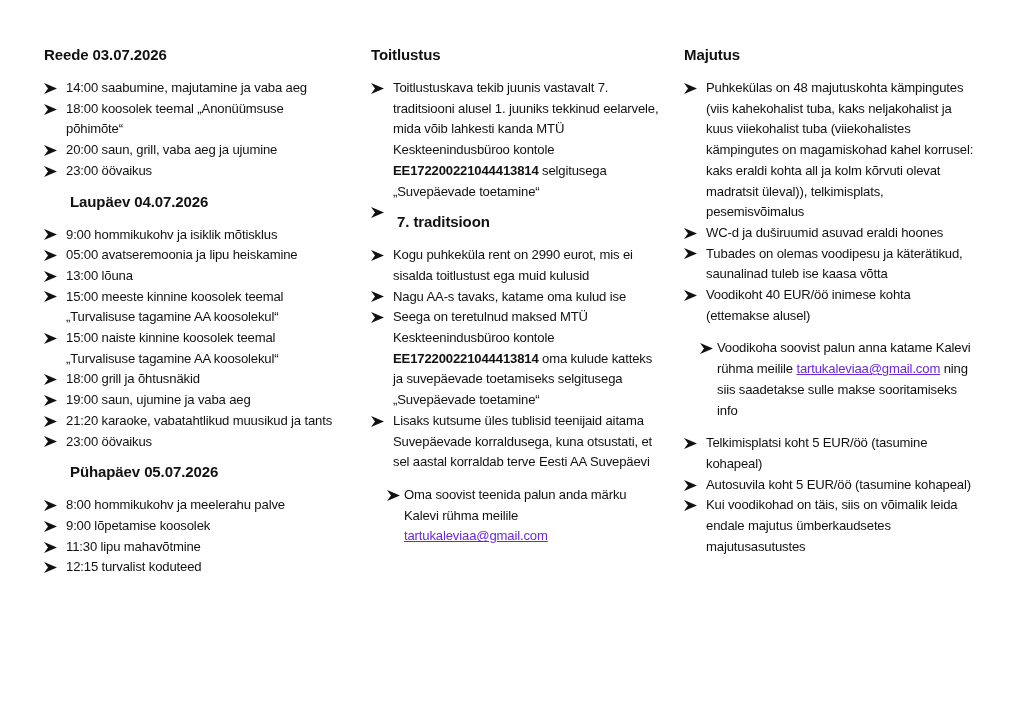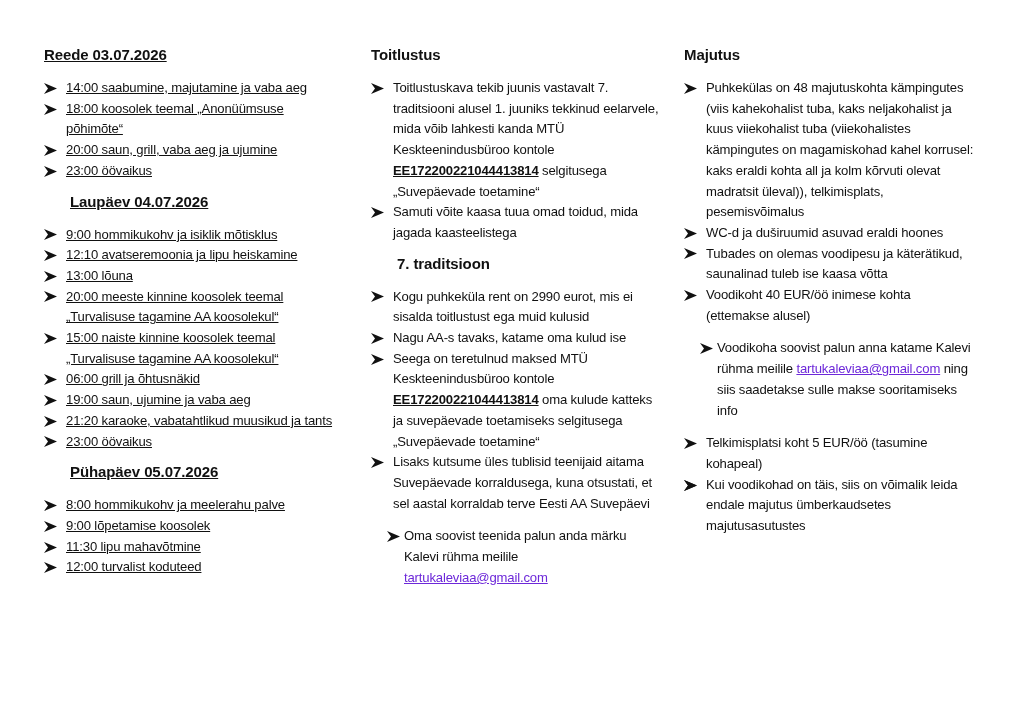--- a/index.html
+++ b/index.html
@@ -6,21 +6,21 @@
     html, body { width: 1024px; height: 726px; background: #ffffff; overflow: hidden; }
     body {
       font-family: "Liberation Sans", "DejaVu Sans", sans-serif;
       color: #111111;
       position: relative;
     }
     .column {
       position: absolute;
       top: 44px;
     }
-    .col-1 { left: 44px; width: 290px; text-decoration: underline; }
+    .col-1 { left: 44px; width: 290px; }
     .col-2 { left: 371px; width: 290px; }
     .col-3 { left: 684px; width: 290px; }
 
     .section-title {
       font-weight: bold;
       font-size: 15px;
       line-height: 22px;
       letter-spacing: -0.1px;
       margin-bottom: 11px;
     }
@@ -41,21 +41,21 @@
       width: 14px;
       height: 20.7px;
       display: flex;
       align-items: center;
     }
     ul.list li .bullet svg { display: block; }
     ul.sublist { list-style: none; }
     ul.sublist li { padding-left: 17px; }
     .sub-wrap { margin-left: 16px; }
 
-    .bold { font-weight: bold; text-decoration: underline; }
+    .bold { font-weight: bold; }
     a.email {
       color: #6d28d9;
       text-decoration: underline;
     }
   </style>
 </head>
 <body>
 
 <div class="column col-1">
 
@@ -87,41 +87,41 @@
   <ul class="list">
     <li><span class="bullet">
           <svg width="13" height="11" viewBox="0 0 13 11">
             <path d="M0 0 L13 5.5 L0 11 L4 5.5 Z" fill="#111"></path>
           </svg>
         </span><span>9:00 hommikukohv ja isiklik mõtisklus</span></li>
     <li><span class="bullet">
           <svg width="13" height="11" viewBox="0 0 13 11">
             <path d="M0 0 L13 5.5 L0 11 L4 5.5 Z" fill="#111"></path>
           </svg>
-        </span><span>12:10 avatseremoonia ja lipu heiskamine</span></li>
+        </span><span>05:00 avatseremoonia ja lipu heiskamine</span></li>
     <li><span class="bullet">
           <svg width="13" height="11" viewBox="0 0 13 11">
             <path d="M0 0 L13 5.5 L0 11 L4 5.5 Z" fill="#111"></path>
           </svg>
         </span><span>13:00 lõuna</span></li>
     <li><span class="bullet">
           <svg width="13" height="11" viewBox="0 0 13 11">
             <path d="M0 0 L13 5.5 L0 11 L4 5.5 Z" fill="#111"></path>
           </svg>
-        </span><span>20:00 meeste kinnine koosolek teemal „Turvalisuse tagamine AA koosolekul“</span></li>
+        </span><span>15:00 meeste kinnine koosolek teemal „Turvalisuse tagamine AA koosolekul“</span></li>
     <li><span class="bullet">
           <svg width="13" height="11" viewBox="0 0 13 11">
             <path d="M0 0 L13 5.5 L0 11 L4 5.5 Z" fill="#111"></path>
           </svg>
         </span><span>15:00 naiste kinnine koosolek teemal „Turvalisuse tagamine AA koosolekul“</span></li>
     <li><span class="bullet">
           <svg width="13" height="11" viewBox="0 0 13 11">
             <path d="M0 0 L13 5.5 L0 11 L4 5.5 Z" fill="#111"></path>
           </svg>
-        </span><span>06:00 grill ja õhtusnäkid</span></li>
+        </span><span>18:00 grill ja õhtusnäkid</span></li>
     <li><span class="bullet">
           <svg width="13" height="11" viewBox="0 0 13 11">
             <path d="M0 0 L13 5.5 L0 11 L4 5.5 Z" fill="#111"></path>
           </svg>
         </span><span>19:00 saun, ujumine ja vaba aeg</span></li>
     <li><span class="bullet">
           <svg width="13" height="11" viewBox="0 0 13 11">
             <path d="M0 0 L13 5.5 L0 11 L4 5.5 Z" fill="#111"></path>
           </svg>
         </span><span>21:20 karaoke, vabatahtlikud muusikud ja tants</span></li>
@@ -146,37 +146,37 @@
         </span><span>9:00 lõpetamise koosolek</span></li>
     <li><span class="bullet">
           <svg width="13" height="11" viewBox="0 0 13 11">
             <path d="M0 0 L13 5.5 L0 11 L4 5.5 Z" fill="#111"></path>
           </svg>
         </span><span>11:30 lipu mahavõtmine</span></li>
     <li><span class="bullet">
           <svg width="13" height="11" viewBox="0 0 13 11">
             <path d="M0 0 L13 5.5 L0 11 L4 5.5 Z" fill="#111"></path>
           </svg>
-        </span><span>12:00 turvalist koduteed</span></li>
+        </span><span>12:15 turvalist koduteed</span></li>
   </ul>
 </div>
 
 <div class="column col-2">
   <h2 class="section-title">Toitlustus</h2>
   <ul class="list">
     <li><span class="bullet">
           <svg width="13" height="11" viewBox="0 0 13 11">
             <path d="M0 0 L13 5.5 L0 11 L4 5.5 Z" fill="#111"></path>
           </svg>
         </span><span>Toitlustuskava tekib juunis vastavalt 7. traditsiooni alusel 1. juuniks tekkinud eelarvele, mida võib lahkesti kanda MTÜ Keskteenindusbüroo kontole </span><span class="bold">EE172200221044413814</span><span> selgitusega „Suvepäevade toetamine“</span></li>
     <li><span class="bullet">
           <svg width="13" height="11" viewBox="0 0 13 11">
             <path d="M0 0 L13 5.5 L0 11 L4 5.5 Z" fill="#111"></path>
           </svg>
-        </span><span>Samuti võite kaasa tuua omad toidud, mida jagada kaasteelistega</span></li>
+        </span></li>
   </ul>
 
   <h2 class="section-title spaced">7. traditsioon</h2>
   <ul class="list">
     <li><span class="bullet">
           <svg width="13" height="11" viewBox="0 0 13 11">
             <path d="M0 0 L13 5.5 L0 11 L4 5.5 Z" fill="#111"></path>
           </svg>
         </span><span>Kogu puhkeküla rent on 2990 eurot, mis ei sisalda toitlustust ega muid kulusid</span></li>
     <li><span class="bullet">
@@ -242,20 +242,20 @@
   <ul class="list">
     <li><span class="bullet">
           <svg width="13" height="11" viewBox="0 0 13 11">
             <path d="M0 0 L13 5.5 L0 11 L4 5.5 Z" fill="#111"></path>
           </svg>
         </span><span>Telkimisplatsi koht 5 EUR/öö (tasumine kohapeal)</span></li>
     <li><span class="bullet">
           <svg width="13" height="11" viewBox="0 0 13 11">
             <path d="M0 0 L13 5.5 L0 11 L4 5.5 Z" fill="#111"></path>
           </svg>
-        </span></li>
+        </span><span>Autosuvila koht 5 EUR/öö (tasumine kohapeal)</span></li>
     <li><span class="bullet">
           <svg width="13" height="11" viewBox="0 0 13 11">
             <path d="M0 0 L13 5.5 L0 11 L4 5.5 Z" fill="#111"></path>
           </svg>
         </span><span>Kui voodikohad on täis, siis on võimalik leida endale majutus ümberkaudsetes majutusasutustes</span></li>
   </ul>
 </div>
 
 </body></html>

